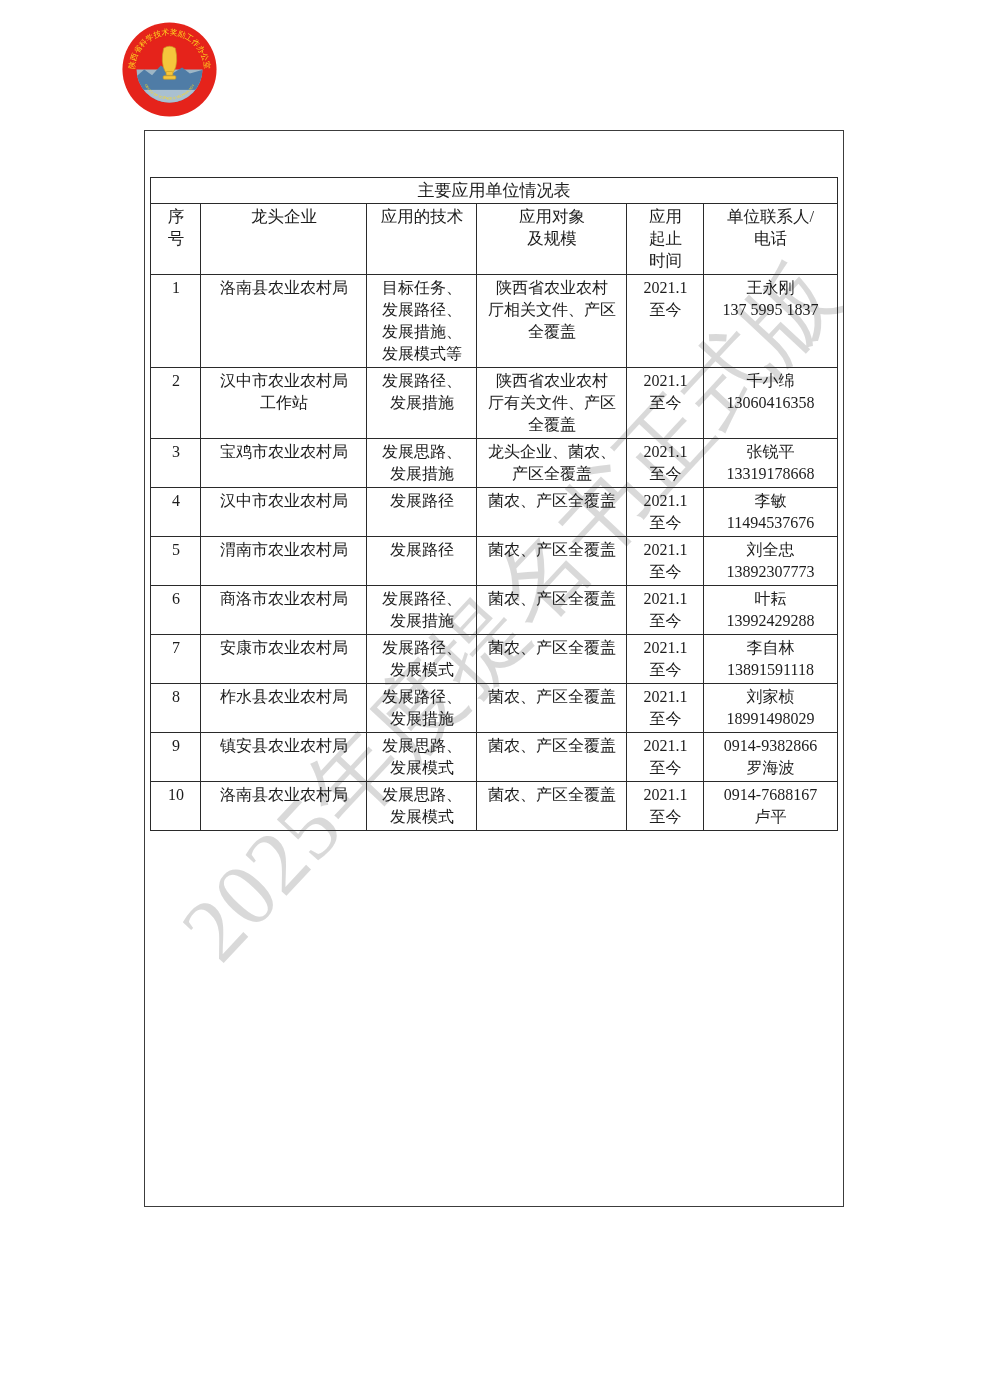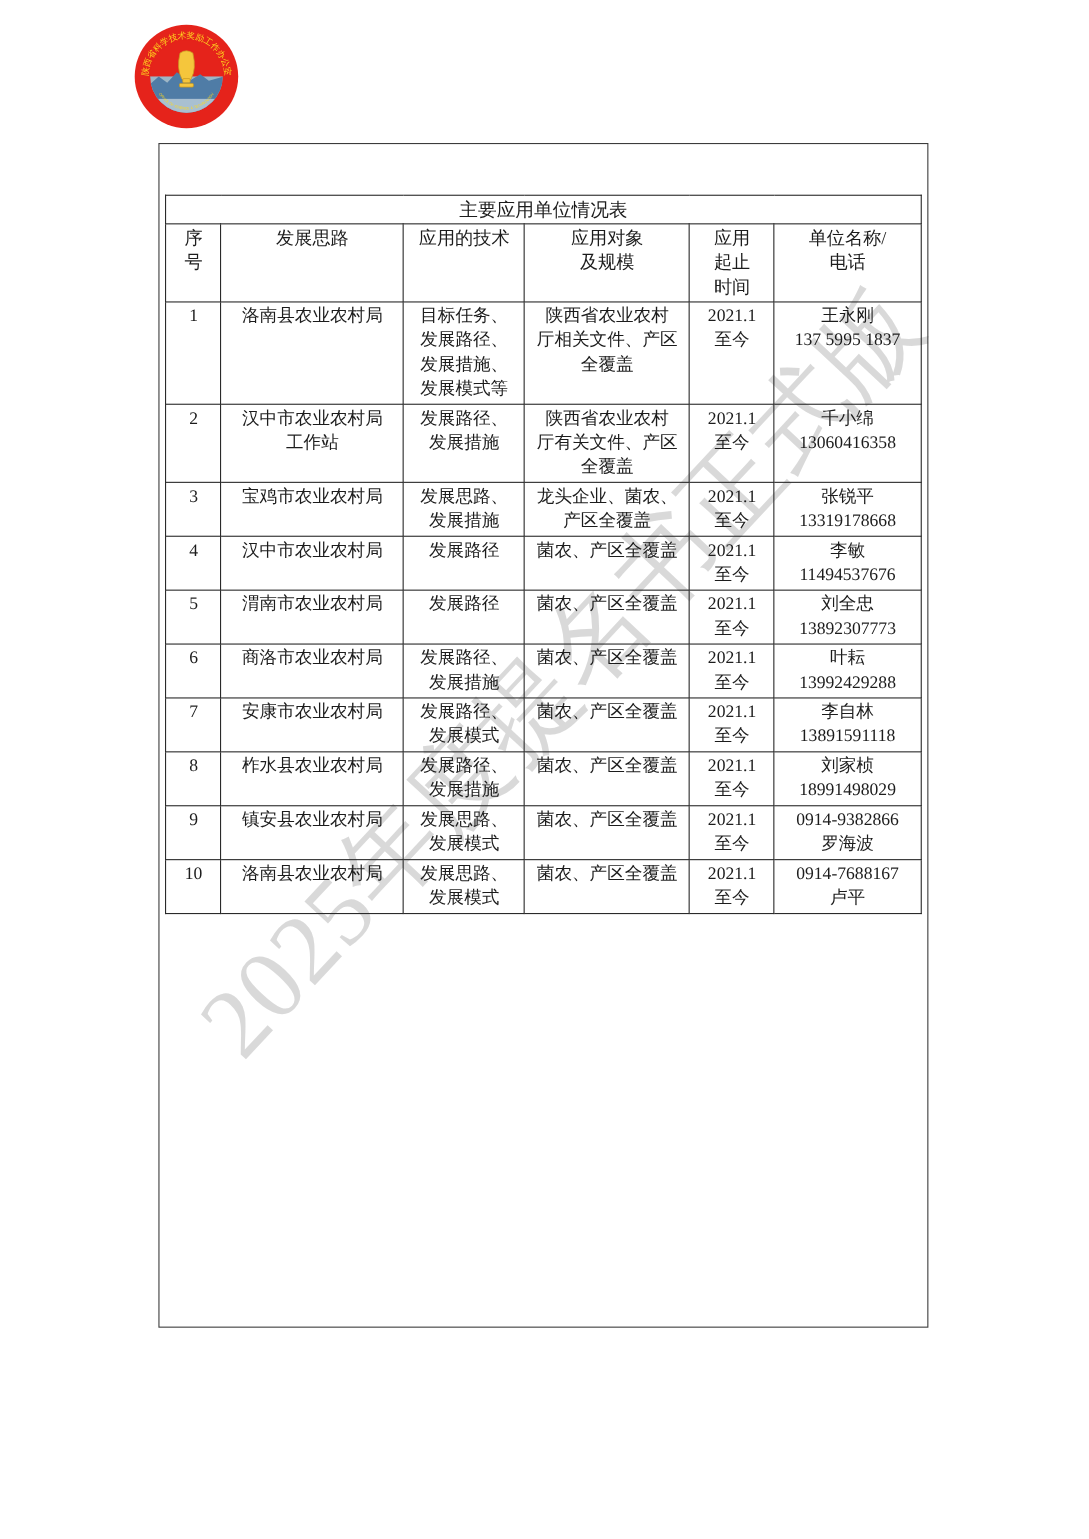--- a/index.html
+++ b/index.html
@@ -82,28 +82,28 @@
           <col style="width:77px">
           <col style="width:133px">
       </colgroup>
       <thead>
         <tr>
           <th colspan="6" class="title-cell">主要应用单位情况表</th>
         </tr>
         <tr>
           <th>序
 号</th>
-          <th>发展思路</th>
+          <th>龙头企业</th>
           <th>应用的技术</th>
           <th>应用对象
 及规模</th>
           <th>应用
 起止
 时间</th>
-          <th>单位名称/
+          <th>单位联系人/
 电话</th>
         </tr>
       </thead>
       <tbody>
           <tr>
             <td>1</td>
             <td>洛南县农业农村局</td>
             <td>目标任务、
 发展路径、
 发展措施、

